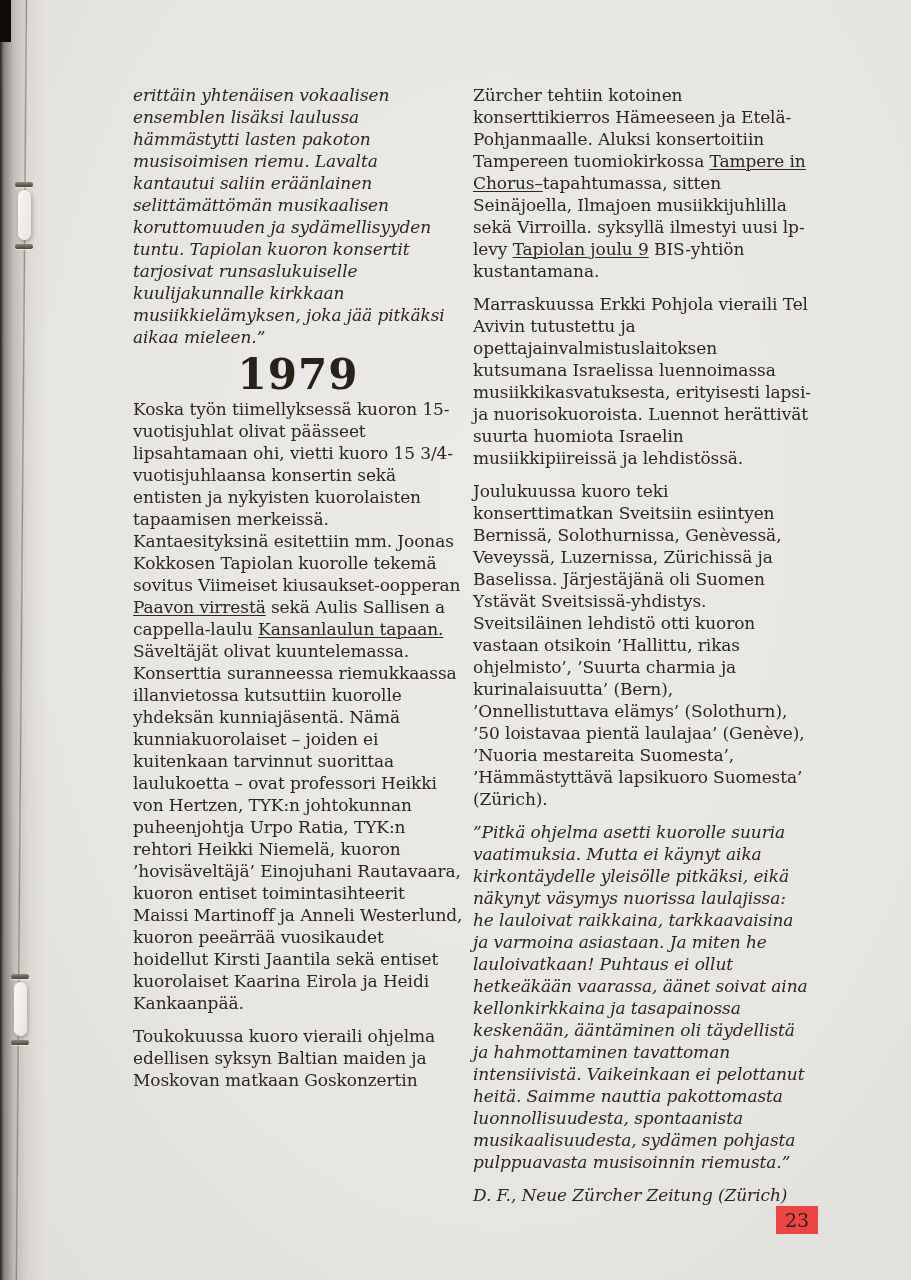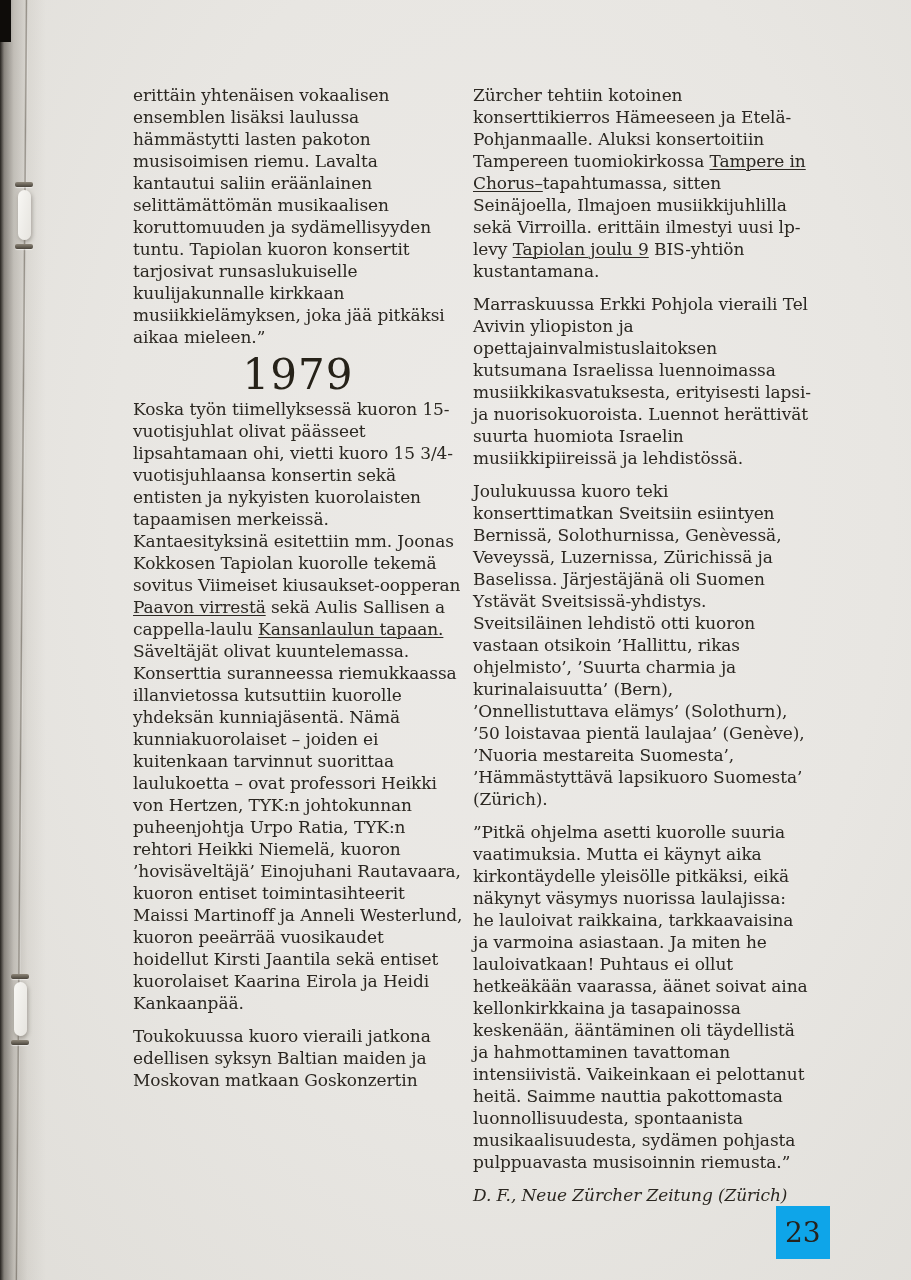--- a/index.html
+++ b/index.html
@@ -84,45 +84,45 @@
     line-height: 22px;
     letter-spacing: -0.1px;
     text-align: left;
     hyphens: auto;
     z-index: 5;
   }
   .column-left  { left: 133px; width: 330px; }
   .column-right { left: 473px; width: 338px; }
 
   .column p { margin: 0 0 11px 0; }
-  .italic-quote { }
+  .italic-quote { font-style: italic; }
   .attribution  { font-style: italic; }
 
   .year-heading {
     font-size: 42px;
-    font-weight: normal;
+    font-weight: bold;
     text-align: center;
     margin: 16px 0 12px 0;
     letter-spacing: 1px;
     color: #262219;
   }
 
   .u {
     text-decoration: underline;
     text-decoration-thickness: 1px;
     text-underline-offset: 2px;
   }
 
   .page-number {
     position: absolute;
     left: 776px;
     top: 1206px;
-    font-size: 28px;
-    padding: 10px 9px;
-    background: #0ea5e9;
+    font-size: 19px;
+    padding: 3px 9px;
+    background: #ef4444;
     color: #26221c;
     z-index: 5;
   }
 </style>
 </head>
 <body>
 
 <div class="spine-shadow"></div>
 <div class="corner-dark"></div>
 <div class="crease-line"></div>
@@ -135,24 +135,24 @@
 <div class="staple staple-bottom">
   <div class="staple-bulge"></div>
   <div class="staple-end end-a"></div>
   <div class="staple-end end-b"></div>
 </div>
 
 <div class="column column-left">
   <p class="italic-quote">erittäin yhtenäisen vokaalisen ensemblen lisäksi laulussa hämmästytti lasten pakoton musisoimisen riemu. Lavalta kantautui saliin eräänlainen selittämättömän musikaalisen koruttomuuden ja sydämellisyyden tuntu. Tapiolan kuoron konsertit tarjosivat runsaslukuiselle kuulijakunnalle kirkkaan musiikkielämyksen, joka jää pitkäksi aikaa mieleen.”</p>
   <h1 class="year-heading">1979</h1>
   <p><span>Koska työn tiimellyksessä kuoron 15-vuotisjuhlat olivat päässeet lipsahtamaan ohi, vietti kuoro 15 3/4-vuotisjuhlaansa konsertin sekä entisten ja nykyisten kuorolaisten tapaamisen merkeissä. Kantaesityksinä esitettiin mm. Joonas Kokkosen Tapiolan kuorolle tekemä sovitus Viimeiset kiusaukset-oopperan </span><span class="u">Paavon virrestä</span><span> sekä Aulis Sallisen a cappella-laulu </span><span class="u">Kansanlaulun tapaan.</span><span> Säveltäjät olivat kuuntelemassa. Konserttia suranneessa riemukkaassa illanvietossa kutsuttiin kuorolle yhdeksän kunniajäsentä. Nämä kunniakuorolaiset – joiden ei kuitenkaan tarvinnut suorittaa laulukoetta – ovat professori Heikki von Hertzen, TYK:n johtokunnan puheenjohtja Urpo Ratia, TYK:n rehtori Heikki Niemelä, kuoron ’hovisäveltäjä’ Einojuhani Rautavaara, kuoron entiset toimintasihteerit Maissi Martinoff ja Anneli Westerlund, kuoron peeärrää vuosikaudet hoidellut Kirsti Jaantila sekä entiset kuorolaiset Kaarina Eirola ja Heidi Kankaanpää.</span></p>
-  <p>Toukokuussa kuoro vieraili jatkona edellisen syksyn Baltian maiden ja Moskovan matkaan Goskonzertin</p>
+  <p>Toukokuussa kuoro vieraili ohjelma edellisen syksyn Baltian maiden ja Moskovan matkaan Goskonzertin</p>
 </div>
 
 <div class="column column-right">
-  <p><span>Zürcher tehtiin kotoinen konserttikierros Hämeeseen ja Etelä-Pohjanmaalle. Aluksi konsertoitiin Tampereen tuomiokirkossa </span><span class="u">Tampere in Chorus–</span><span>tapahtumassa, sitten Seinäjoella, Ilmajoen musiikkijuhlilla sekä Virroilla. erittäin ilmestyi uusi lp-levy </span><span class="u">Tapiolan joulu 9</span><span> BIS-yhtiön kustantamana.</span></p>
-  <p>Marraskuussa Erkki Pohjola vieraili Tel Avivin yliopiston ja opettajainvalmistuslaitoksen kutsumana Israelissa luennoimassa musiikkikasvatuksesta, erityisesti lapsi- ja nuorisokuoroista. Luennot herättivät suurta huomiota Israelin musiikkipiireissä ja lehdistössä.</p>
+  <p><span>Zürcher tehtiin kotoinen konserttikierros Hämeeseen ja Etelä-Pohjanmaalle. Aluksi konsertoitiin Tampereen tuomiokirkossa </span><span class="u">Tampere in Chorus–</span><span>tapahtumassa, sitten Seinäjoella, Ilmajoen musiikkijuhlilla sekä Virroilla. syksyllä ilmestyi uusi lp-levy </span><span class="u">Tapiolan joulu 9</span><span> BIS-yhtiön kustantamana.</span></p>
+  <p>Marraskuussa Erkki Pohjola vieraili Tel Avivin tutustettu ja opettajainvalmistuslaitoksen kutsumana Israelissa luennoimassa musiikkikasvatuksesta, erityisesti lapsi- ja nuorisokuoroista. Luennot herättivät suurta huomiota Israelin musiikkipiireissä ja lehdistössä.</p>
   <p>Joulukuussa kuoro teki konserttimatkan Sveitsiin esiintyen Bernissä, Solothurnissa, Genèvessä, Veveyssä, Luzernissa, Zürichissä ja Baselissa. Järjestäjänä oli Suomen Ystävät Sveitsissä-yhdistys. Sveitsiläinen lehdistö otti kuoron vastaan otsikoin ’Hallittu, rikas ohjelmisto’, ’Suurta charmia ja kurinalaisuutta’ (Bern), ’Onnellistuttava elämys’ (Solothurn), ’50 loistavaa pientä laulajaa’ (Genève), ’Nuoria mestareita Suomesta’, ’Hämmästyttävä lapsikuoro Suomesta’ (Zürich).</p>
   <p class="italic-quote">”Pitkä ohjelma asetti kuorolle suuria vaatimuksia. Mutta ei käynyt aika kirkontäydelle yleisölle pitkäksi, eikä näkynyt väsymys nuorissa laulajissa: he lauloivat raikkaina, tarkkaavaisina ja varmoina asiastaan. Ja miten he lauloivatkaan! Puhtaus ei ollut hetkeäkään vaarassa, äänet soivat aina kellonkirkkaina ja tasapainossa keskenään, ääntäminen oli täydellistä ja hahmottaminen tavattoman intensiivistä. Vaikeinkaan ei pelottanut heitä. Saimme nauttia pakottomasta luonnollisuudesta, spontaanista musikaalisuudesta, sydämen pohjasta pulppuavasta musisoinnin riemusta.”</p>
   <p class="attribution">D. F., Neue Zürcher Zeitung (Zürich)</p>
 </div>
 
 <div class="page-number">23</div>
 
 </body></html>

